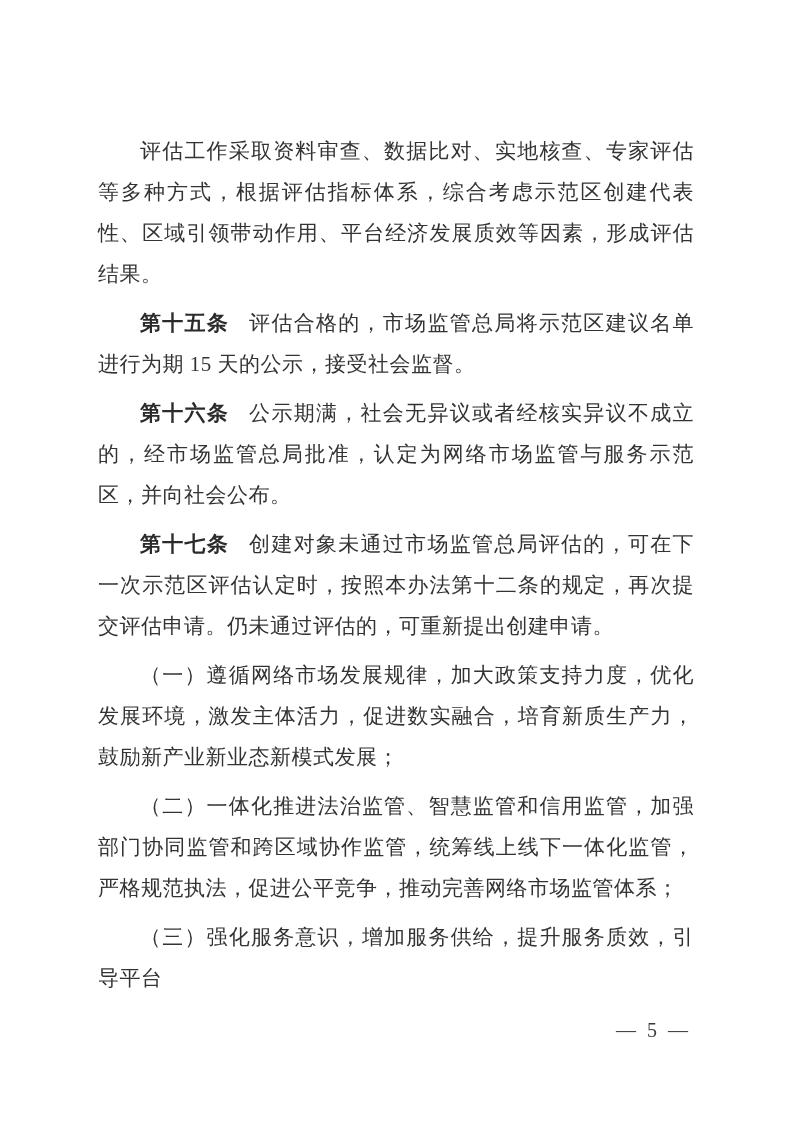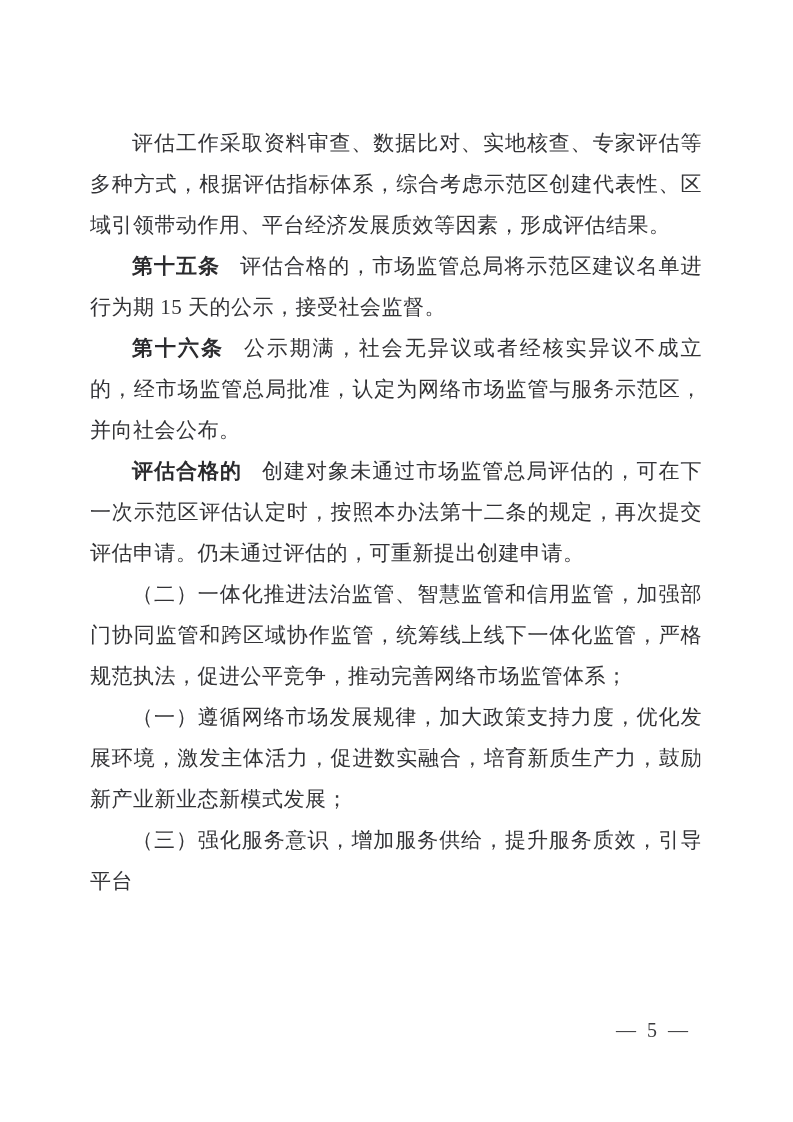--- a/index.html
+++ b/index.html
@@ -20,21 +20,21 @@
     height: 1122px;
     background: #ffffff;
   }
   .content {
     position: absolute;
     left: 90px;
     top: 123px;
     width: 612px;
   }
   .para {
-    margin: 0;
+    margin: 8px;
     font-size: 21px;
     line-height: 41px;
     text-align: justify;
     text-indent: 2em;
     letter-spacing: 0.5px;
     word-break: break-all;
   }
   .art-head {
     font-family: Liberation Serif, serif;
     font-weight: 700;
@@ -64,30 +64,30 @@
 
     <p class="para">
       <span class="art-head">第十五条</span><span>评估合格的，市场监管总局将示范区建议名单进行为期 15 天的公示，接受社会监督。</span>
     </p>
 
     <p class="para">
       <span class="art-head">第十六条</span><span>公示期满，社会无异议或者经核实异议不成立的，经市场监管总局批准，认定为网络市场监管与服务示范区，并向社会公布。</span>
     </p>
 
     <p class="para">
-      <span class="art-head">评估合格的</span><span>创建对象未通过市场监管总局评估的，可在下一次示范区评估认定时，按照本办法第十二条的规定，再次提交评估申请。仍未通过评估的，可重新提出创建申请。</span>
+      <span class="art-head">第十七条</span><span>创建对象未通过市场监管总局评估的，可在下一次示范区评估认定时，按照本办法第十二条的规定，再次提交评估申请。仍未通过评估的，可重新提出创建申请。</span>
     </p>
 
 
     <p class="para">
-      <span>（二）一体化推进法治监管、智慧监管和信用监管，加强部门协同监管和跨区域协作监管，统筹线上线下一体化监管，严格规范执法，促进公平竞争，推动完善网络市场监管体系；</span>
+      <span>（一）遵循网络市场发展规律，加大政策支持力度，优化发展环境，激发主体活力，促进数实融合，培育新质生产力，鼓励新产业新业态新模式发展；</span>
     </p>
 
     <p class="para">
-      <span>（一）遵循网络市场发展规律，加大政策支持力度，优化发展环境，激发主体活力，促进数实融合，培育新质生产力，鼓励新产业新业态新模式发展；</span>
+      <span>（二）一体化推进法治监管、智慧监管和信用监管，加强部门协同监管和跨区域协作监管，统筹线上线下一体化监管，严格规范执法，促进公平竞争，推动完善网络市场监管体系；</span>
     </p>
 
     <p class="para">
       <span>（三）强化服务意识，增加服务供给，提升服务质效，引导平台</span>
     </p>
 
   </div>
 
   <div class="page-number">— 5 —</div>
 </div>

